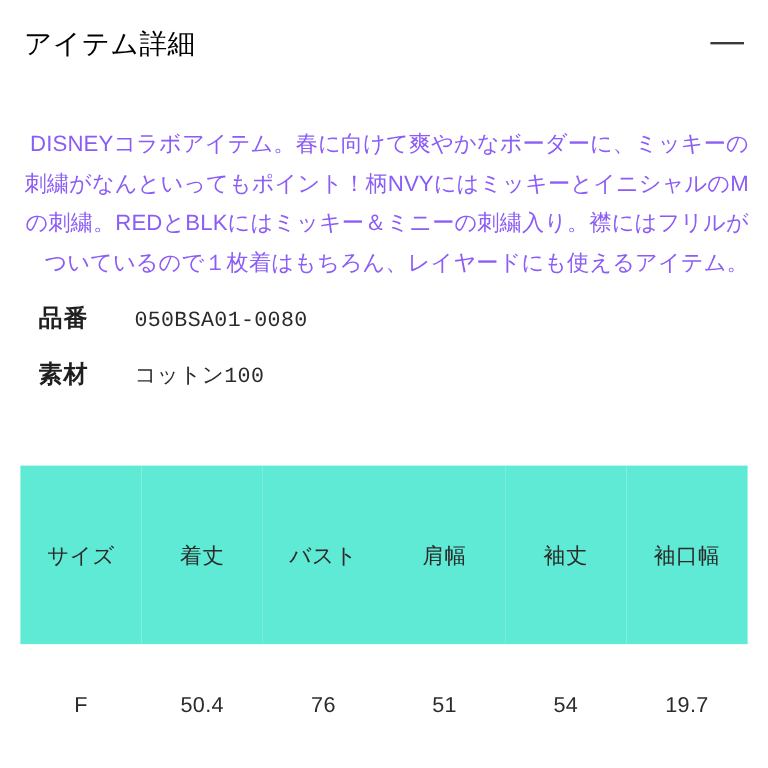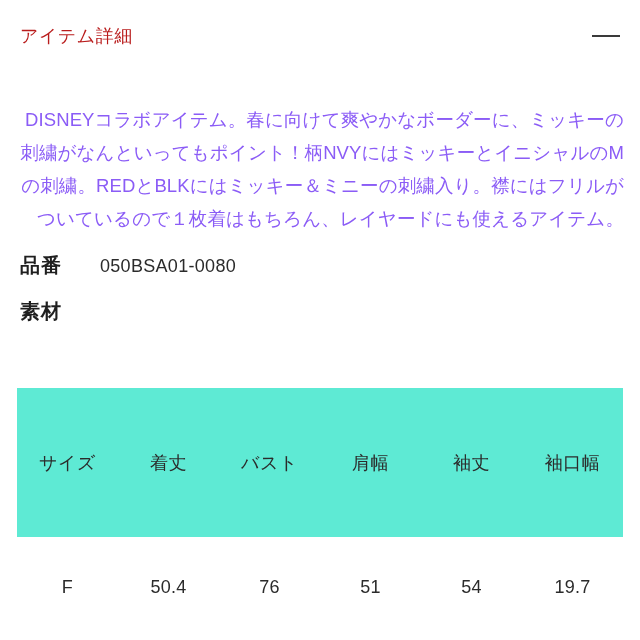--- a/index.html
+++ b/index.html
@@ -24,24 +24,24 @@
     left: 0;
     top: 0;
     width: 640px;
     height: 72px;
     display: flex;
     align-items: center;
     justify-content: space-between;
     padding: 0 20px;
   }
   .panel-title {
-    font-size: 18px;
+    font-size: 23px;
     font-weight: 400;
     letter-spacing: 0.5px;
-    color: #b91c1c;
+    color: #000000;
     line-height: 1;
     white-space: nowrap;
   }
   .toggle-btn {
     width: 34px;
     height: 34px;
     display: flex;
     align-items: center;
     justify-content: flex-end;
     background: transparent;
@@ -65,23 +65,24 @@
     font-size: 18.5px;
     line-height: 33px;
     color: #8b5cf6;
     letter-spacing: 0.1px;
     text-align: right;
   }
 
   
   .spec-list {
     position: absolute;
-    left: 20px;
+    left: 32px;
     top: 252px;
     width: 604px;
+    font-family: Liberation Mono, monospace;
   }
   .spec-row {
     display: flex;
     align-items: baseline;
     height: 46px;
   }
   .spec-label {
     width: 80px;
     flex: 0 0 80px;
     font-size: 20px;
@@ -145,20 +146,21 @@
 
 <p class="description">DISNEYコラボアイテム。春に向けて爽やかなボーダーに、ミッキーの刺繍がなんといってもポイント！柄NVYにはミッキーとイニシャルのMの刺繍。REDとBLKにはミッキー＆ミニーの刺繍入り。襟にはフリルがついているので１枚着はもちろん、レイヤードにも使えるアイテム。</p>
 
 <div class="spec-list">
   <div class="spec-row">
     <span class="spec-label">品番</span>
     <span class="spec-value">050BSA01-0080</span>
   </div>
   <div class="spec-row">
     <span class="spec-label">素材</span>
+    <span class="spec-value">コットン100</span>
   </div>
 </div>
 
 <div class="size-table-wrap">
   <table class="size-table">
     <thead>
       <tr>
         <th>サイズ</th>
         <th>着丈</th>
         <th>バスト</th>

